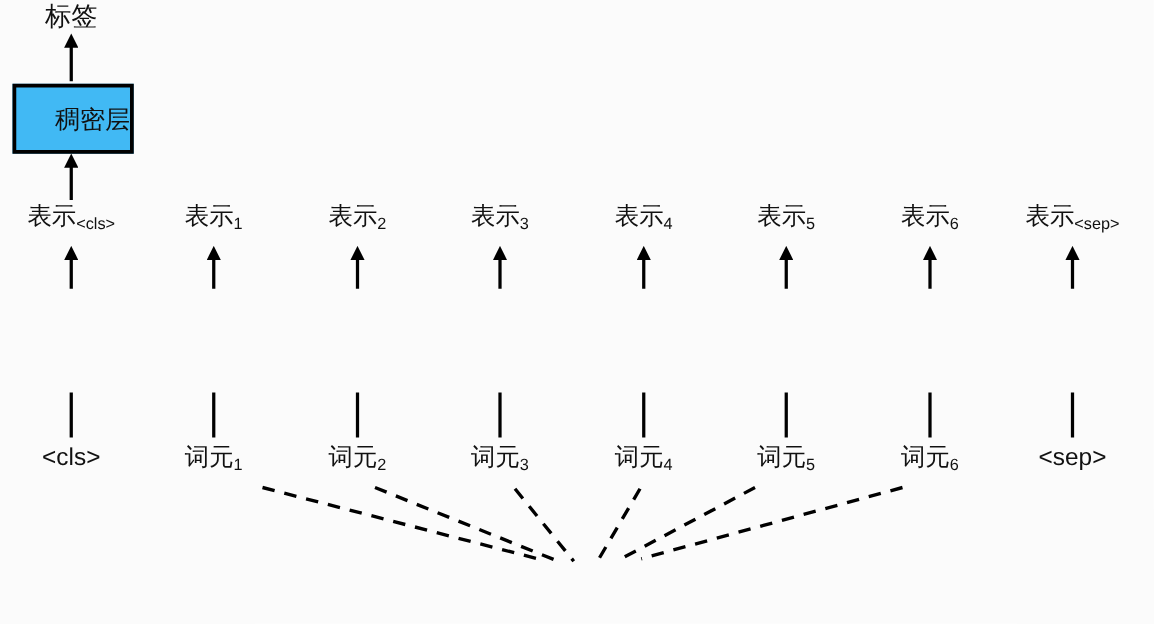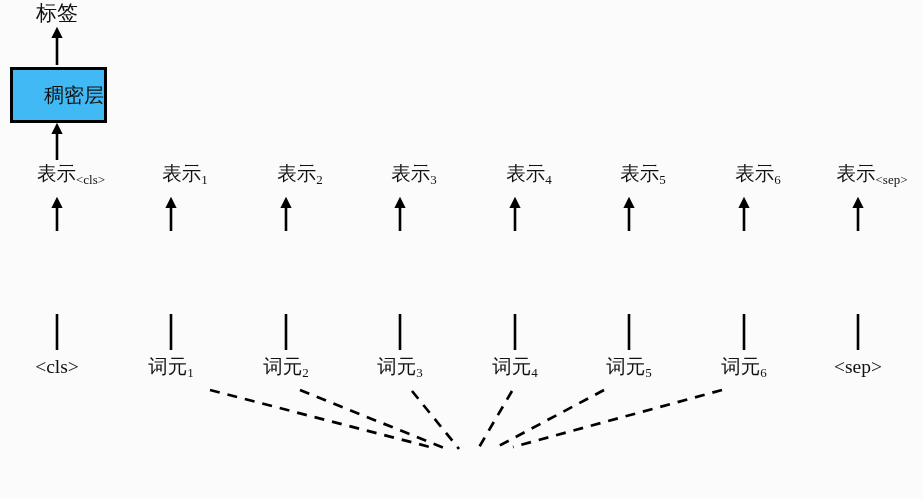--- a/index.html
+++ b/index.html
@@ -1,21 +1,21 @@
 <!DOCTYPE html>
 <html><head>
 <meta charset="utf-8">
 <style>
   html, body { margin: 0; padding: 0; }
   .canvas {
     position: relative;
     width: 923px;
     height: 499px;
     overflow: hidden;
-    font-family: Liberation Serif, serif;
+    font-family: Liberation Sans, sans-serif;
     color: #111111;
     background: #fbfbfb;
   }
   .wires { position: absolute; left: 0; top: 0; z-index: 1; }
   .wires line { stroke: #000; stroke-width: 2.6; }
   .wires line.dashed { stroke-width: 2.7; stroke-dasharray: 10 8; }
 
   .box {
     position: absolute;
     box-sizing: border-box;
@@ -37,21 +37,21 @@
   }
 
   .label {
     position: absolute;
     transform: translateX(-50%);
     white-space: nowrap;
     z-index: 3;
     line-height: 1.2;
   }
   .top-label    { font-size: 21px; }
-  .rep-label    { font-size: 19.5px; top: 162px; margin-left: 14px; }
+  .rep-label    { font-size: 19.5px; top: 162px; }
   .tok-label    { font-size: 19.5px; top: 355px; }
   .bottom-label { font-size: 20px; top: 452px; }
   .sub { font-size: 13px; vertical-align: -4px; }
 </style>
 </head>
 <body>
 
 <div class="canvas" style="background-color: rgb(251, 251, 251);">
 
   <svg class="wires" width="923" height="499" viewBox="0 0 923 499">

